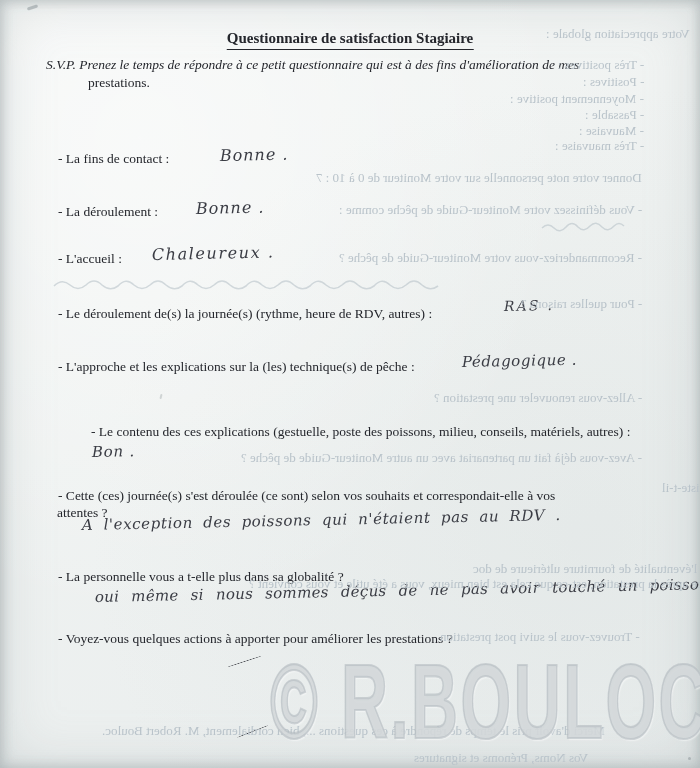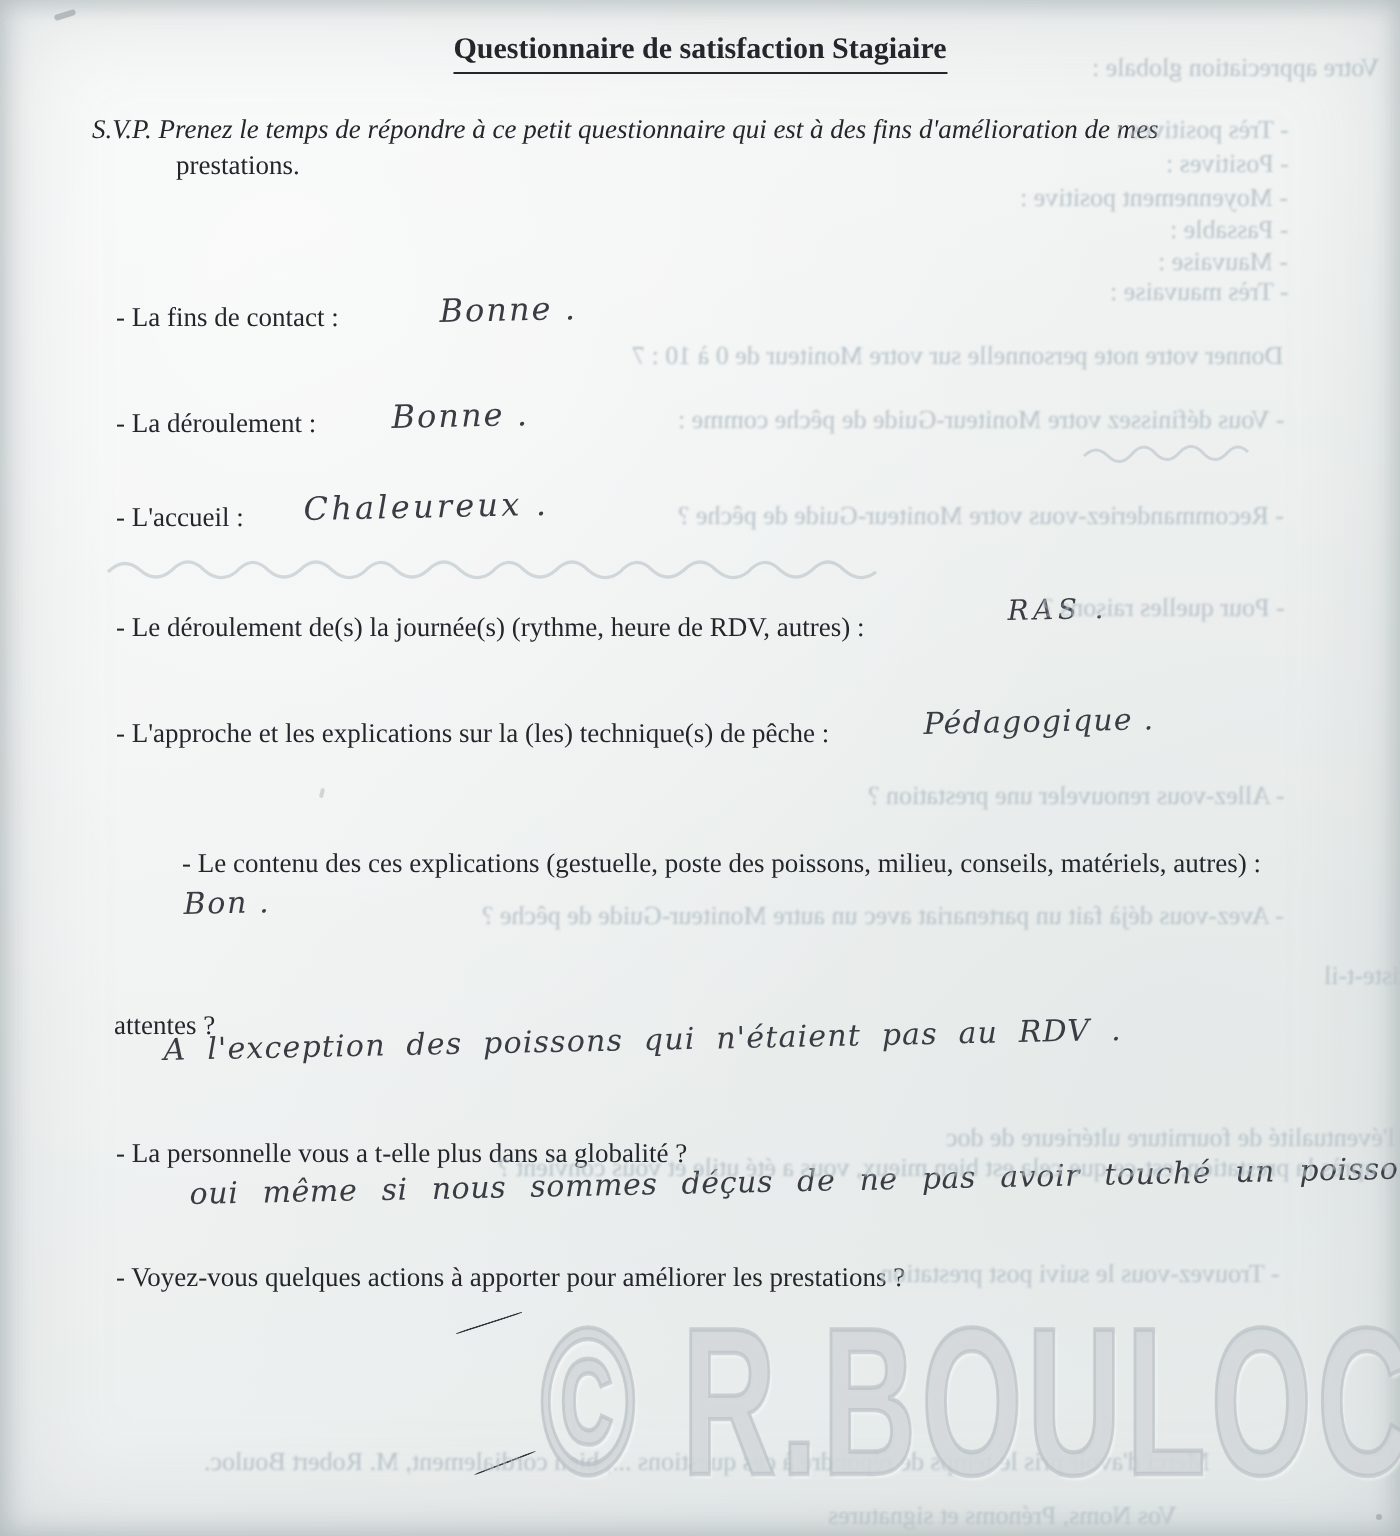--- a/index.html
+++ b/index.html
@@ -22,21 +22,21 @@
   .bold{font-weight:bold;}
   .u{border-bottom:1.6px solid #24262c;padding-bottom:1px;}
   .hw{position:absolute;white-space:nowrap;color:#3a3c44;font-family:"DejaVu Serif",serif;
       font-style:italic;transform:rotate(-1.2deg);transform-origin:left bottom;}
   .bleed{position:absolute;white-space:nowrap;color:#b9c3ca;font-size:13px;
          transform:scaleX(-1);filter:blur(0.4px);}
   .mark{position:absolute;border-top:1.8px solid #34363d;border-radius:40%;}
   .speck{position:absolute;background:#8e979b;opacity:0.55;border-radius:2px;}
   .squiggle{position:absolute;}
 
-  #title{top:16px;left:50%;transform:translateX(-50%);font-size:15px;border-bottom-width:1.8px;}
+  #title{top:29px;left:50%;transform:translateX(-50%);font-size:15px;border-bottom-width:1.8px;}
   #intro1{top:57px;left:46px;font-style:italic;}
   #intro2{top:75px;left:57px;margin-left:31px;}
   #sec{top:108px;left:44px;}
 
   #q1l{top:151px;left:58px;}   #q1a{top:146px;left:220px;font-size:16px;letter-spacing:1px;}
   #q2l{top:204px;left:58px;}   #q2a{top:199px;left:196px;font-size:16px;letter-spacing:1px;}
   #q3l{top:251px;left:58px;}   #q3a{top:245px;left:152px;font-size:16px;letter-spacing:1.6px;}
   #q4l{top:306px;left:58px;}   #q4a{top:298px;left:504px;font-size:14px;letter-spacing:2.2px;}
   #q5l{top:359px;left:58px;}   #q5a{top:353px;left:462px;font-size:15px;letter-spacing:0.6px;}
   #q6l{top:424px;left:58px;margin-left:33px;}   #q6a{top:443px;left:92px;font-size:15px;letter-spacing:0.8px;}
@@ -106,20 +106,21 @@
 
   <div id="q4l" class="printed">- Le déroulement de(s) la journée(s) (rythme, heure de RDV, autres) :</div>
   <div id="q4a" class="hw">RAS .</div>
 
   <div id="q5l" class="printed">- L'approche et les explications sur la (les) technique(s) de pêche :</div>
   <div id="q5a" class="hw">Pédagogique .</div>
 
   <div id="q6l" class="printed">- Le contenu des ces explications (gestuelle, poste des poissons, milieu, conseils, matériels, autres) :</div>
   <div id="q6a" class="hw">Bon .</div>
 
+  <div id="q7l1" class="printed">- Cette (ces) journée(s) s'est déroulée (ce sont) selon vos souhaits et correspondait-elle à vos</div>
   <div id="q7l2" class="printed">attentes ?</div>
   <div id="q7a" class="hw">A l'exception des poissons qui n'étaient pas au RDV .</div>
 
   <div id="q8l" class="printed">- La personnelle vous a t-elle plus dans sa globalité ?</div>
   <div id="q8a" class="hw">oui même si nous sommes déçus de ne pas avoir touché un poisson !</div>
 
   <div id="q9l" class="printed">- Voyez-vous quelques actions à apporter pour améliorer les prestations ?</div>
   <div id="mark9" class="mark"></div>
 
   <div id="mark10" class="mark"></div>

